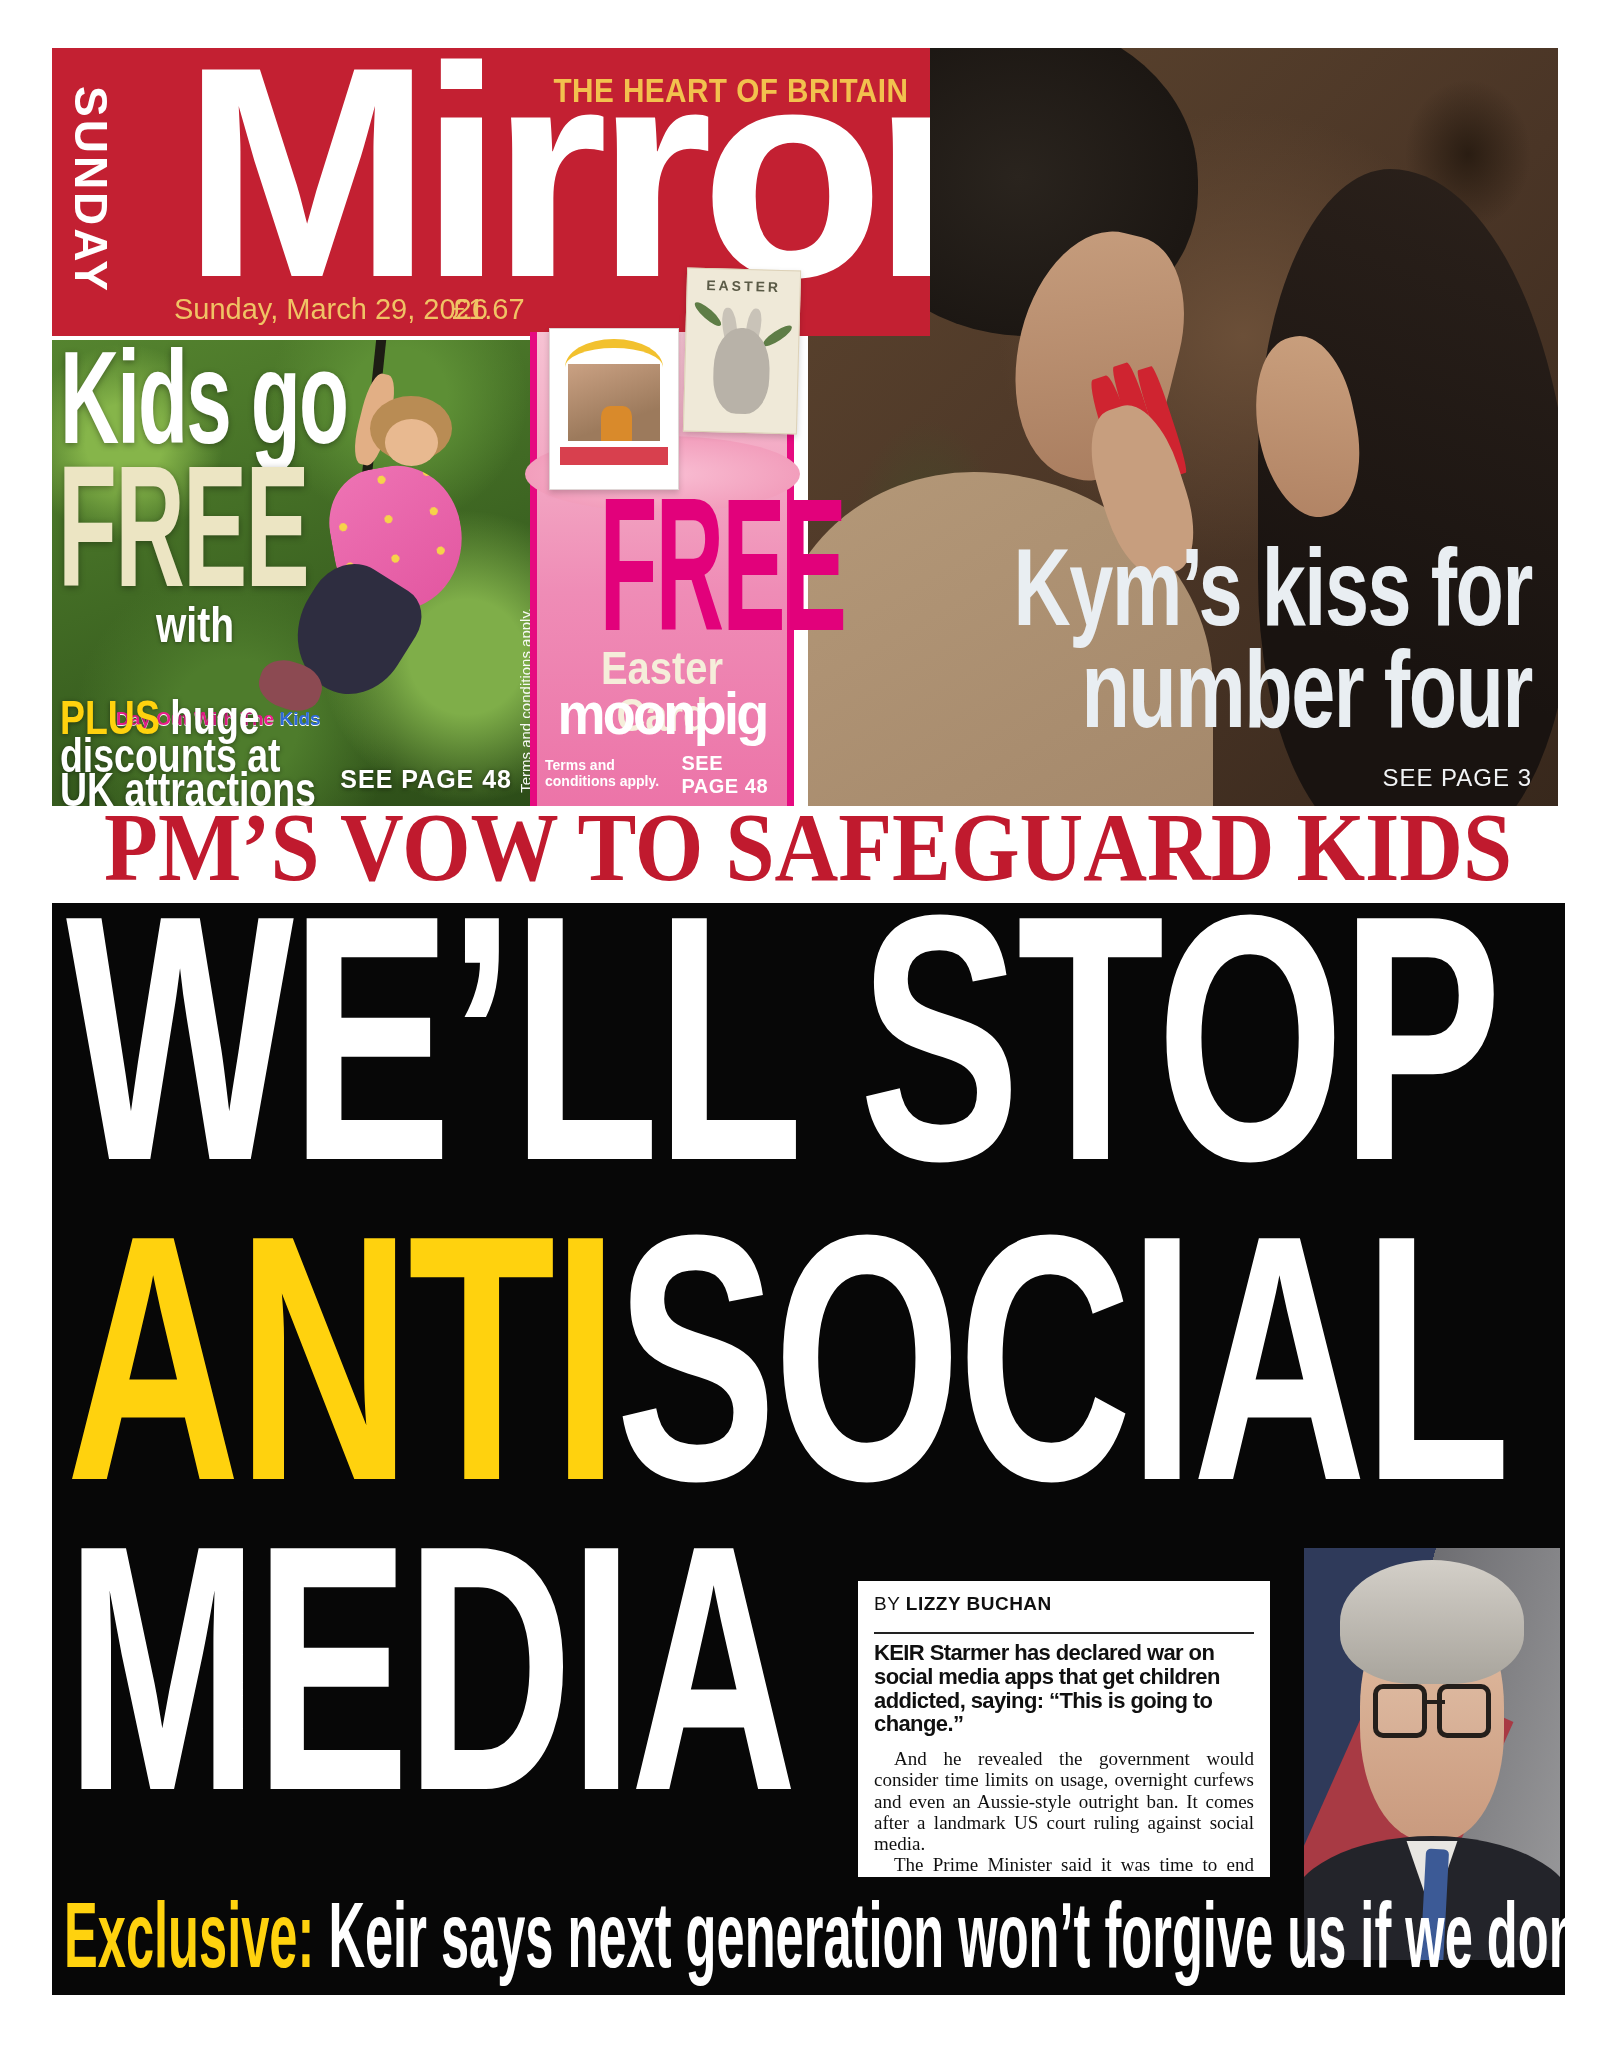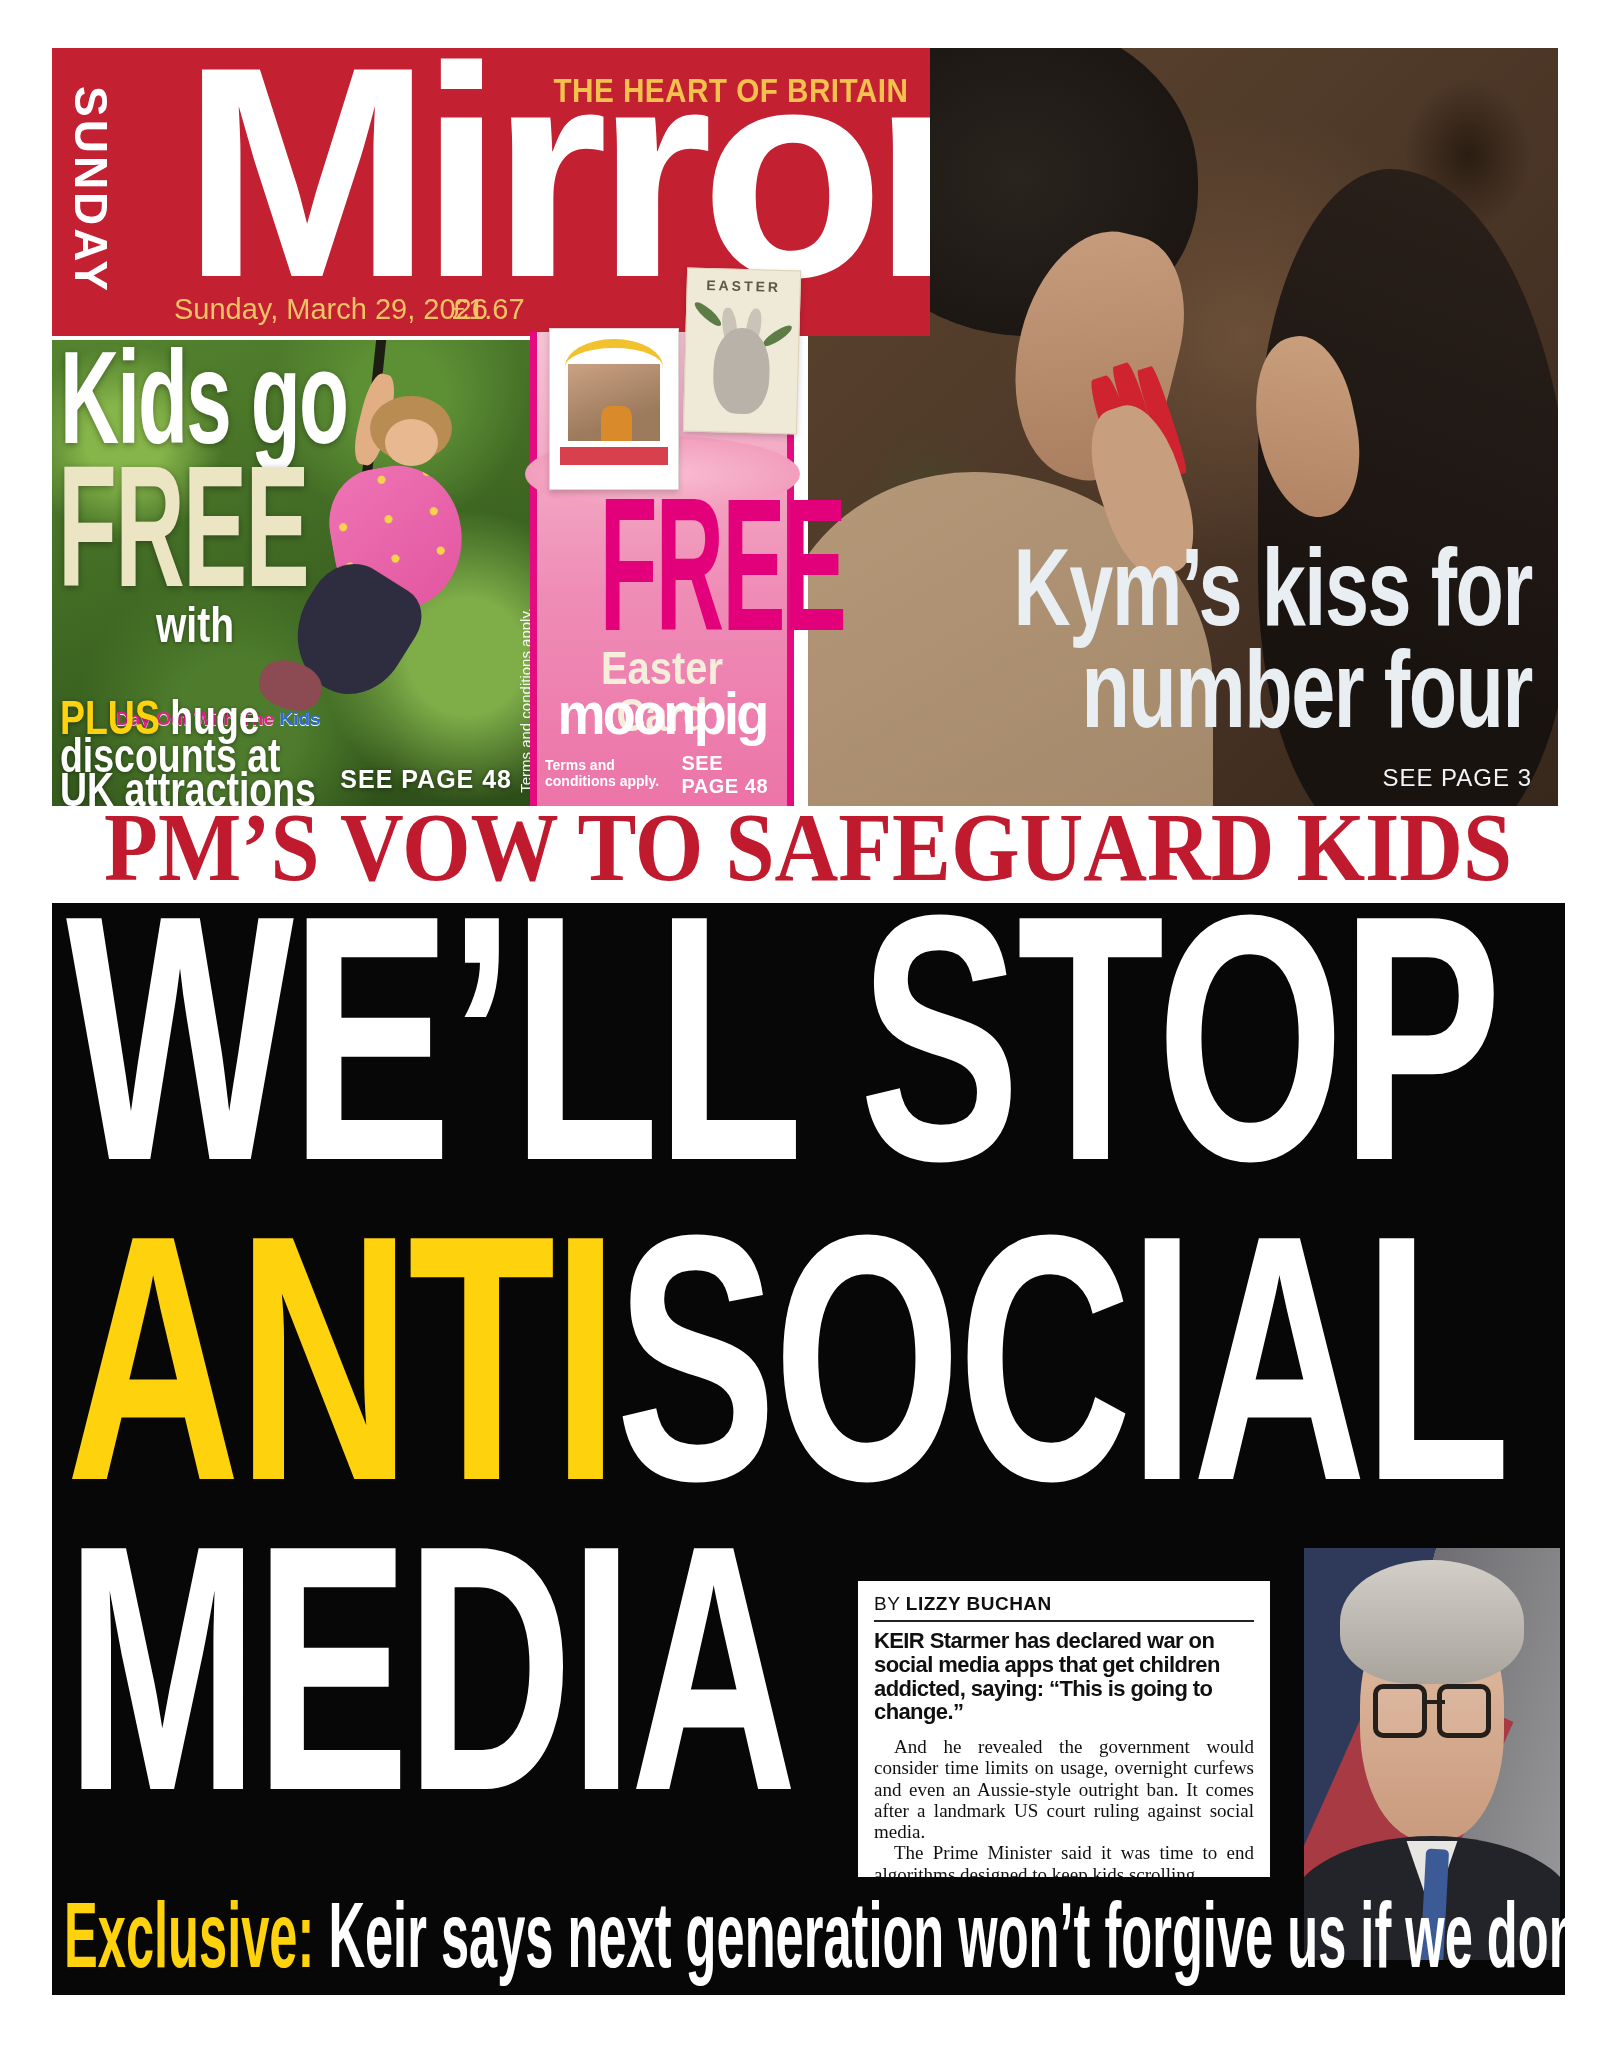--- a/index.html
+++ b/index.html
@@ -92,21 +92,21 @@
   #strap { position:absolute; left:104px; top:798px; color:#c01a2e; font-family:"Liberation Serif", serif; font-weight:700; font-size:98px; line-height:1; white-space:nowrap; transform:scaleX(.9); transform-origin:0 0; }
   #black-box { position:absolute; left:52px; top:903px; width:1513px; height:1092px; background:#070707; overflow:hidden; }
   .h-line { position:absolute; left:14px; color:#fff; font-weight:900; font-size:350px; line-height:1; letter-spacing:-5px; white-space:nowrap; transform-origin:0 0; }
   .h1 { top:-40px; transform:scaleX(.69); }
   .h2 { top:280px; transform:scaleX(.69); }
   .h3 { top:590px; transform:scaleX(.66); }
   .accent { color:#ffd20e; }
 
   
   .article-box { position:absolute; left:806px; top:678px; width:412px; height:296px; background:#fff; padding:12px 16px; box-sizing:border-box; color:#101010; overflow:hidden; }
-  .byline { font-size:19px; padding-bottom:5px; border-bottom:2px solid #222; margin-bottom:7px; letter-spacing:.5px; }
+  .byline { font-size:19px; padding-bottom:17px; border-bottom:2px solid #222; margin-bottom:7px; letter-spacing:.5px; }
   .byline .name { font-weight:800; }
   .intro { font-weight:800; font-size:22px; line-height:1.08; letter-spacing:-0.6px; margin-bottom:12px; }
   .body-copy p { font-family:"Liberation Serif", serif; font-size:19px; line-height:1.12; text-align:justify; text-indent:20px; margin:0; }
 
   
   .starmer { position:absolute; left:1252px; top:645px; width:256px; height:412px; overflow:hidden; background:linear-gradient(105deg,#2f3a5a 0%,#2f3a5a 36%,#6e6e72 36%,#9a9a9c 100%); }
   .st-flag-red { position:absolute; left:-10%; top:30%; width:55%; height:120%; background:#a83a44; transform:rotate(24deg); }
   .st-hair { position:absolute; left:14%; top:3%; width:72%; height:30%; background:linear-gradient(180deg,#d3cfc8,#a8a49c); border-radius:50% 50% 40% 40%; }
   .st-face { position:absolute; left:22%; top:11%; width:56%; height:60%; background:linear-gradient(180deg,#e3bfa4,#c99a7e); border-radius:46% 46% 44% 46%; }
   .st-lens { position:absolute; top:33%; width:21%; height:13%; border:5px solid #241f1b; border-radius:10px; background:rgba(250,250,250,.08); box-sizing:border-box; }

